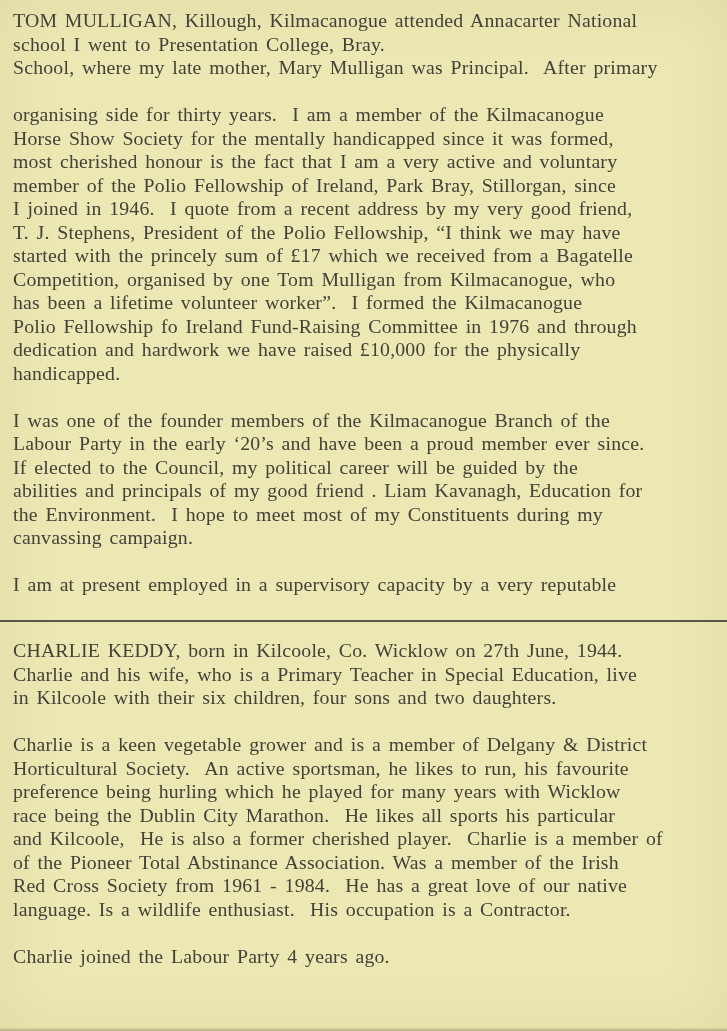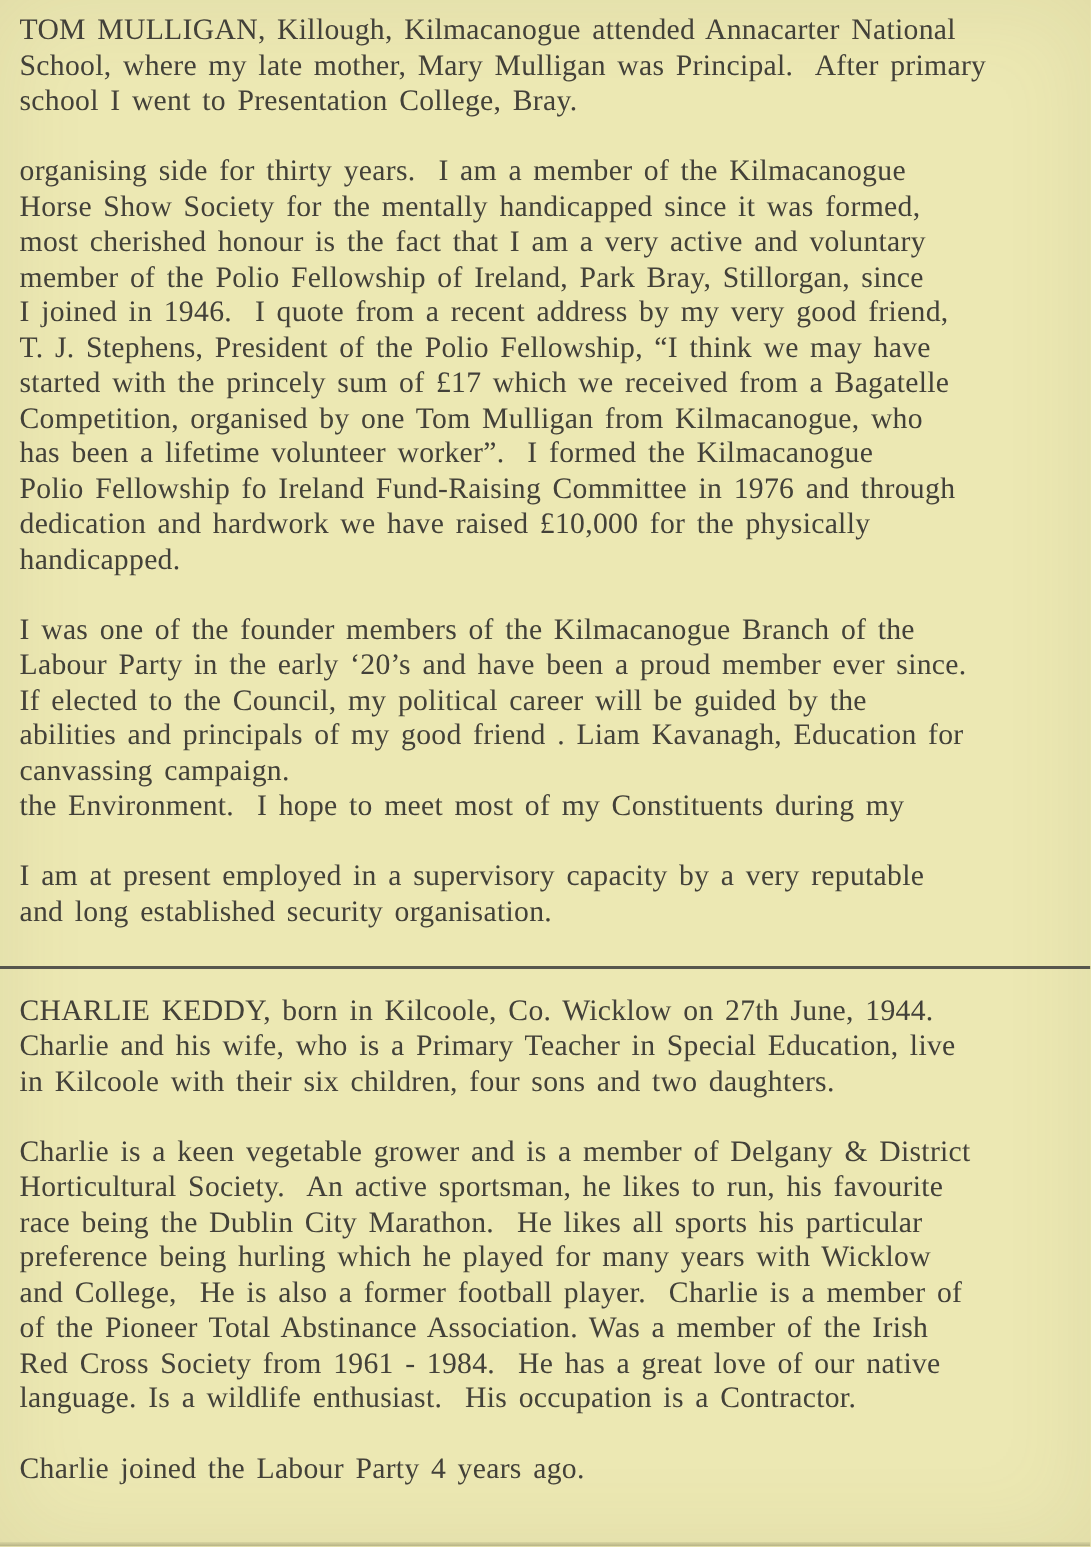--- a/index.html
+++ b/index.html
@@ -48,65 +48,64 @@
   }
 </style>
 </head>
 <body>
 
 <div class="page" style="--bg: #ece8b3; --ink: #434139; --rule: #4a4a44;">
 
   <section class="profile">
     <div class="para">
         <div class="line">TOM MULLIGAN, Killough, Kilmacanogue attended Annacarter National</div>
+        <div class="line">school I went to Presentation College, Bray.</div>
         <div class="line">School, where my late mother, Mary Mulligan was Principal.  After primary</div>
-        <div class="line">school I went to Presentation College, Bray.</div>
       </div>
     <div class="para">
         <div class="line">organising side for thirty years.  I am a member of the Kilmacanogue</div>
         <div class="line">Horse Show Society for the mentally handicapped since it was formed,</div>
         <div class="line">most cherished honour is the fact that I am a very active and voluntary</div>
         <div class="line">member of the Polio Fellowship of Ireland, Park Bray, Stillorgan, since</div>
         <div class="line">I joined in 1946.  I quote from a recent address by my very good friend,</div>
         <div class="line">T. J. Stephens, President of the Polio Fellowship, “I think we may have</div>
         <div class="line">started with the princely sum of £17 which we received from a Bagatelle</div>
         <div class="line">Competition, organised by one Tom Mulligan from Kilmacanogue, who</div>
         <div class="line">has been a lifetime volunteer worker”.  I formed the Kilmacanogue</div>
         <div class="line">Polio Fellowship fo Ireland Fund-Raising Committee in 1976 and through</div>
         <div class="line">dedication and hardwork we have raised £10,000 for the physically</div>
         <div class="line">handicapped.</div>
       </div>
     <div class="para">
         <div class="line">I was one of the founder members of the Kilmacanogue Branch of the</div>
         <div class="line">Labour Party in the early ‘20’s and have been a proud member ever since.</div>
         <div class="line">If elected to the Council, my political career will be guided by the</div>
         <div class="line">abilities and principals of my good friend . Liam Kavanagh, Education for</div>
+        <div class="line">the Environment.  I hope to meet most of my Constituents during my</div>
         <div class="line">canvassing campaign.</div>
-        <div class="line">the Environment.  I hope to meet most of my Constituents during my</div>
       </div>
     <div class="para">
         <div class="line">I am at present employed in a supervisory capacity by a very reputable</div>
-        <div class="line">and long established security organisation.</div>
       </div>
   </section>
 
   <div class="divider"></div>
 
   <section class="profile">
     <div class="para">
         <div class="line">CHARLIE KEDDY, born in Kilcoole, Co. Wicklow on 27th June, 1944.</div>
         <div class="line">Charlie and his wife, who is a Primary Teacher in Special Education, live</div>
         <div class="line">in Kilcoole with their six children, four sons and two daughters.</div>
       </div>
     <div class="para">
         <div class="line">Charlie is a keen vegetable grower and is a member of Delgany &amp; District</div>
         <div class="line">Horticultural Society.  An active sportsman, he likes to run, his favourite</div>
+        <div class="line">preference being hurling which he played for many years with Wicklow</div>
         <div class="line">race being the Dublin City Marathon.  He likes all sports his particular</div>
-        <div class="line">preference being hurling which he played for many years with Wicklow</div>
-        <div class="line">and College,  He is also a former football player.  Charlie is a member of</div>
+        <div class="line">and Kilcoole,  He is also a former cherished player.  Charlie is a member of</div>
         <div class="line">of the Pioneer Total Abstinance Association. Was a member of the Irish</div>
         <div class="line">Red Cross Society from 1961 - 1984.  He has a great love of our native</div>
         <div class="line">language. Is a wildlife enthusiast.  His occupation is a Contractor.</div>
       </div>
     <div class="para">
         <div class="line">Charlie joined the Labour Party 4 years ago.</div>
       </div>
   </section>
 
   <div class="scan-edge"></div>

